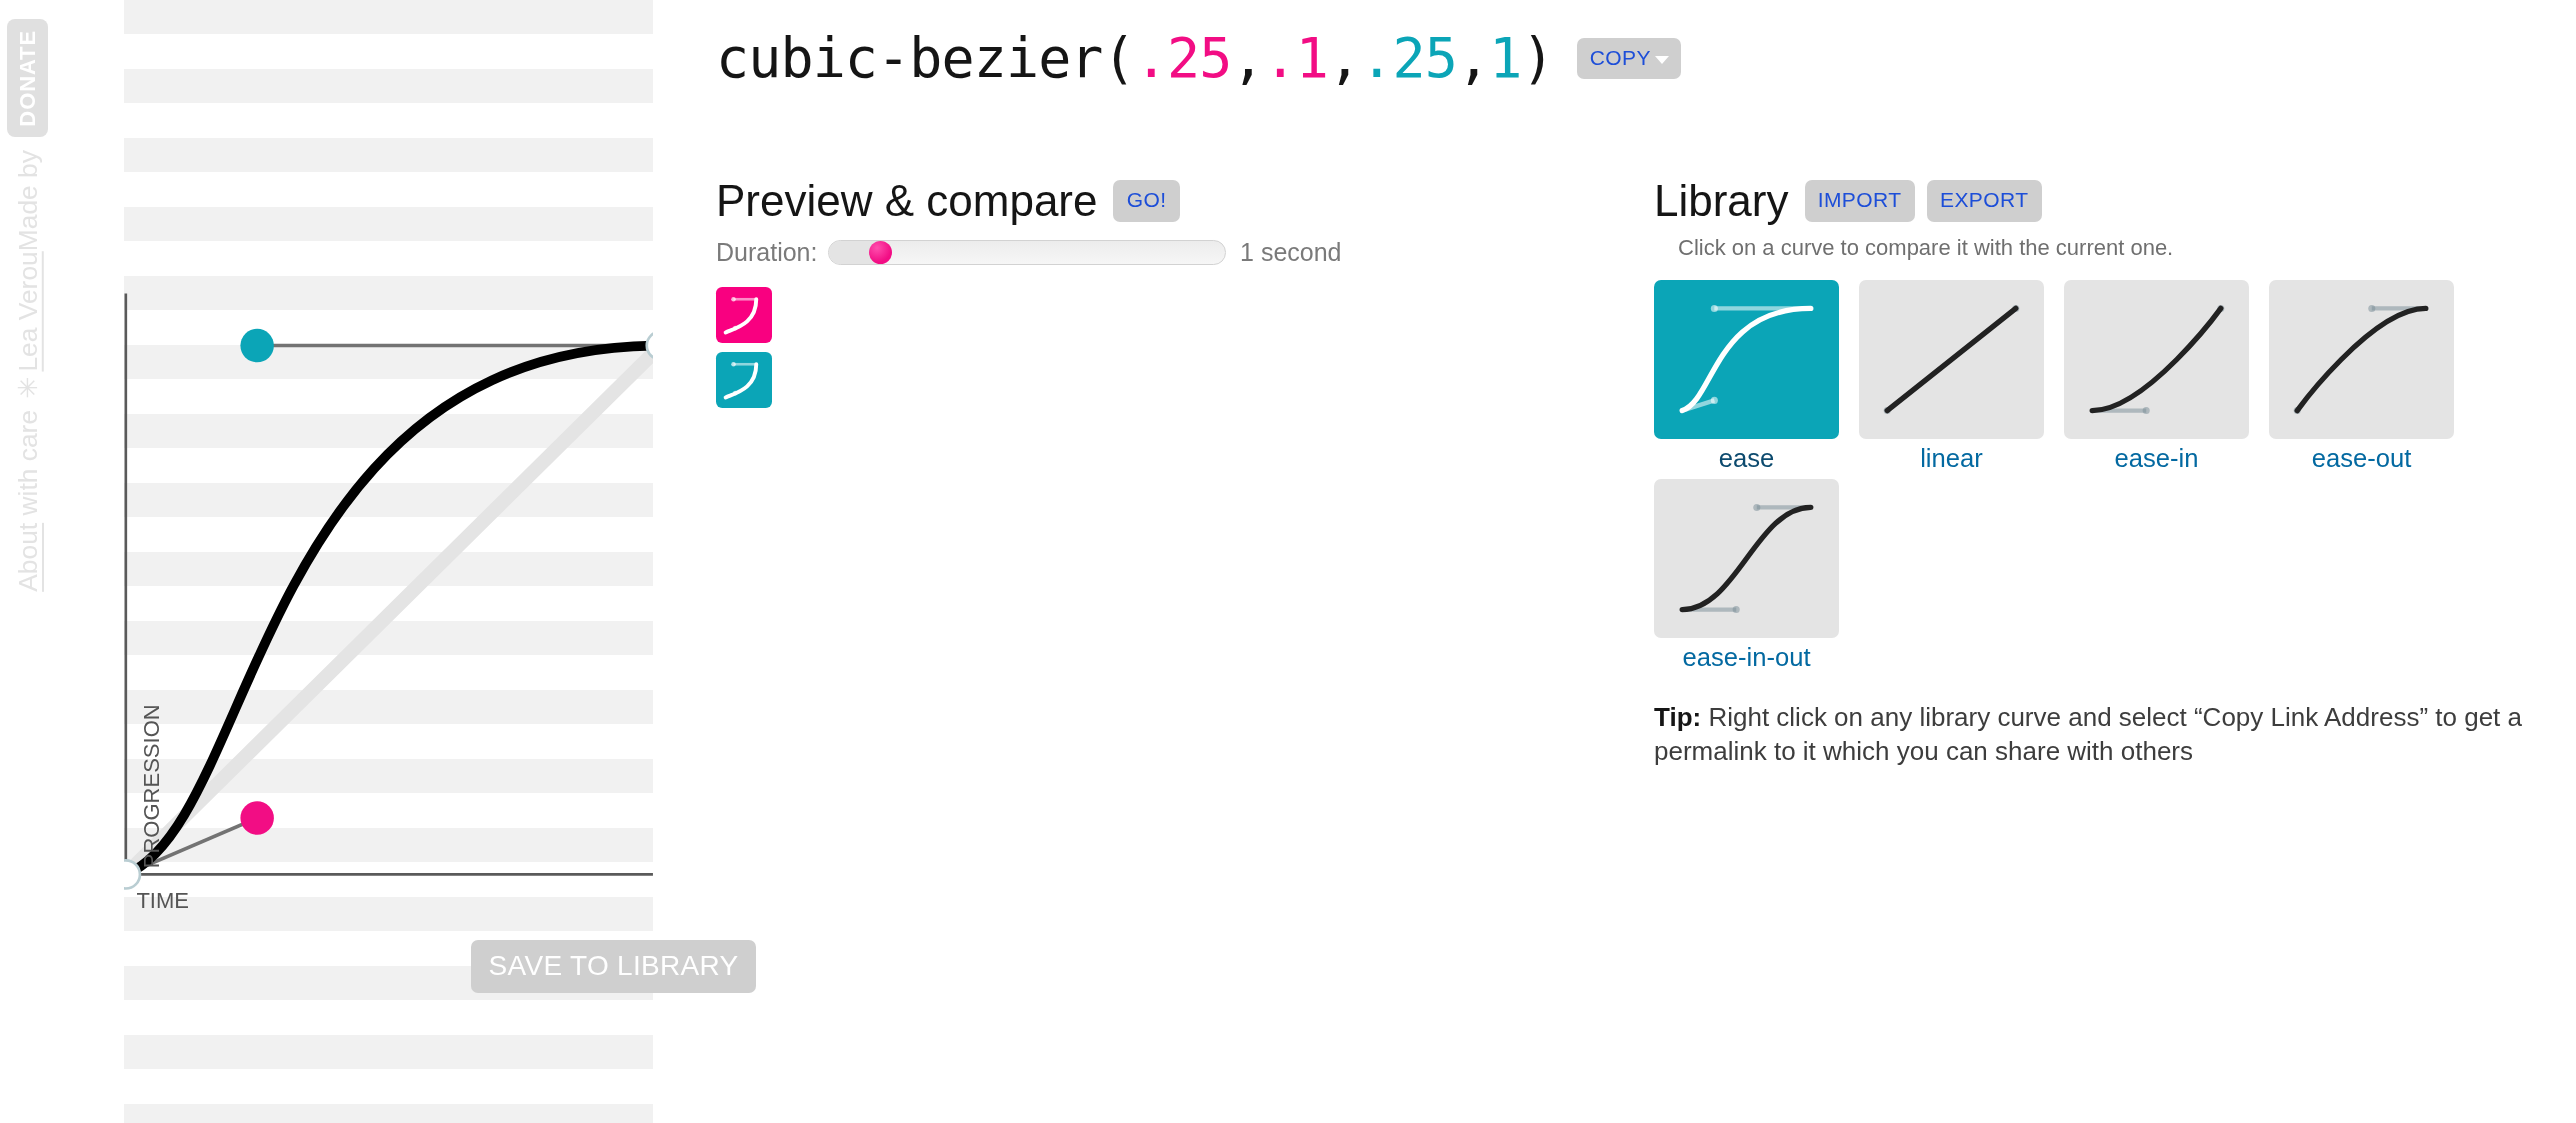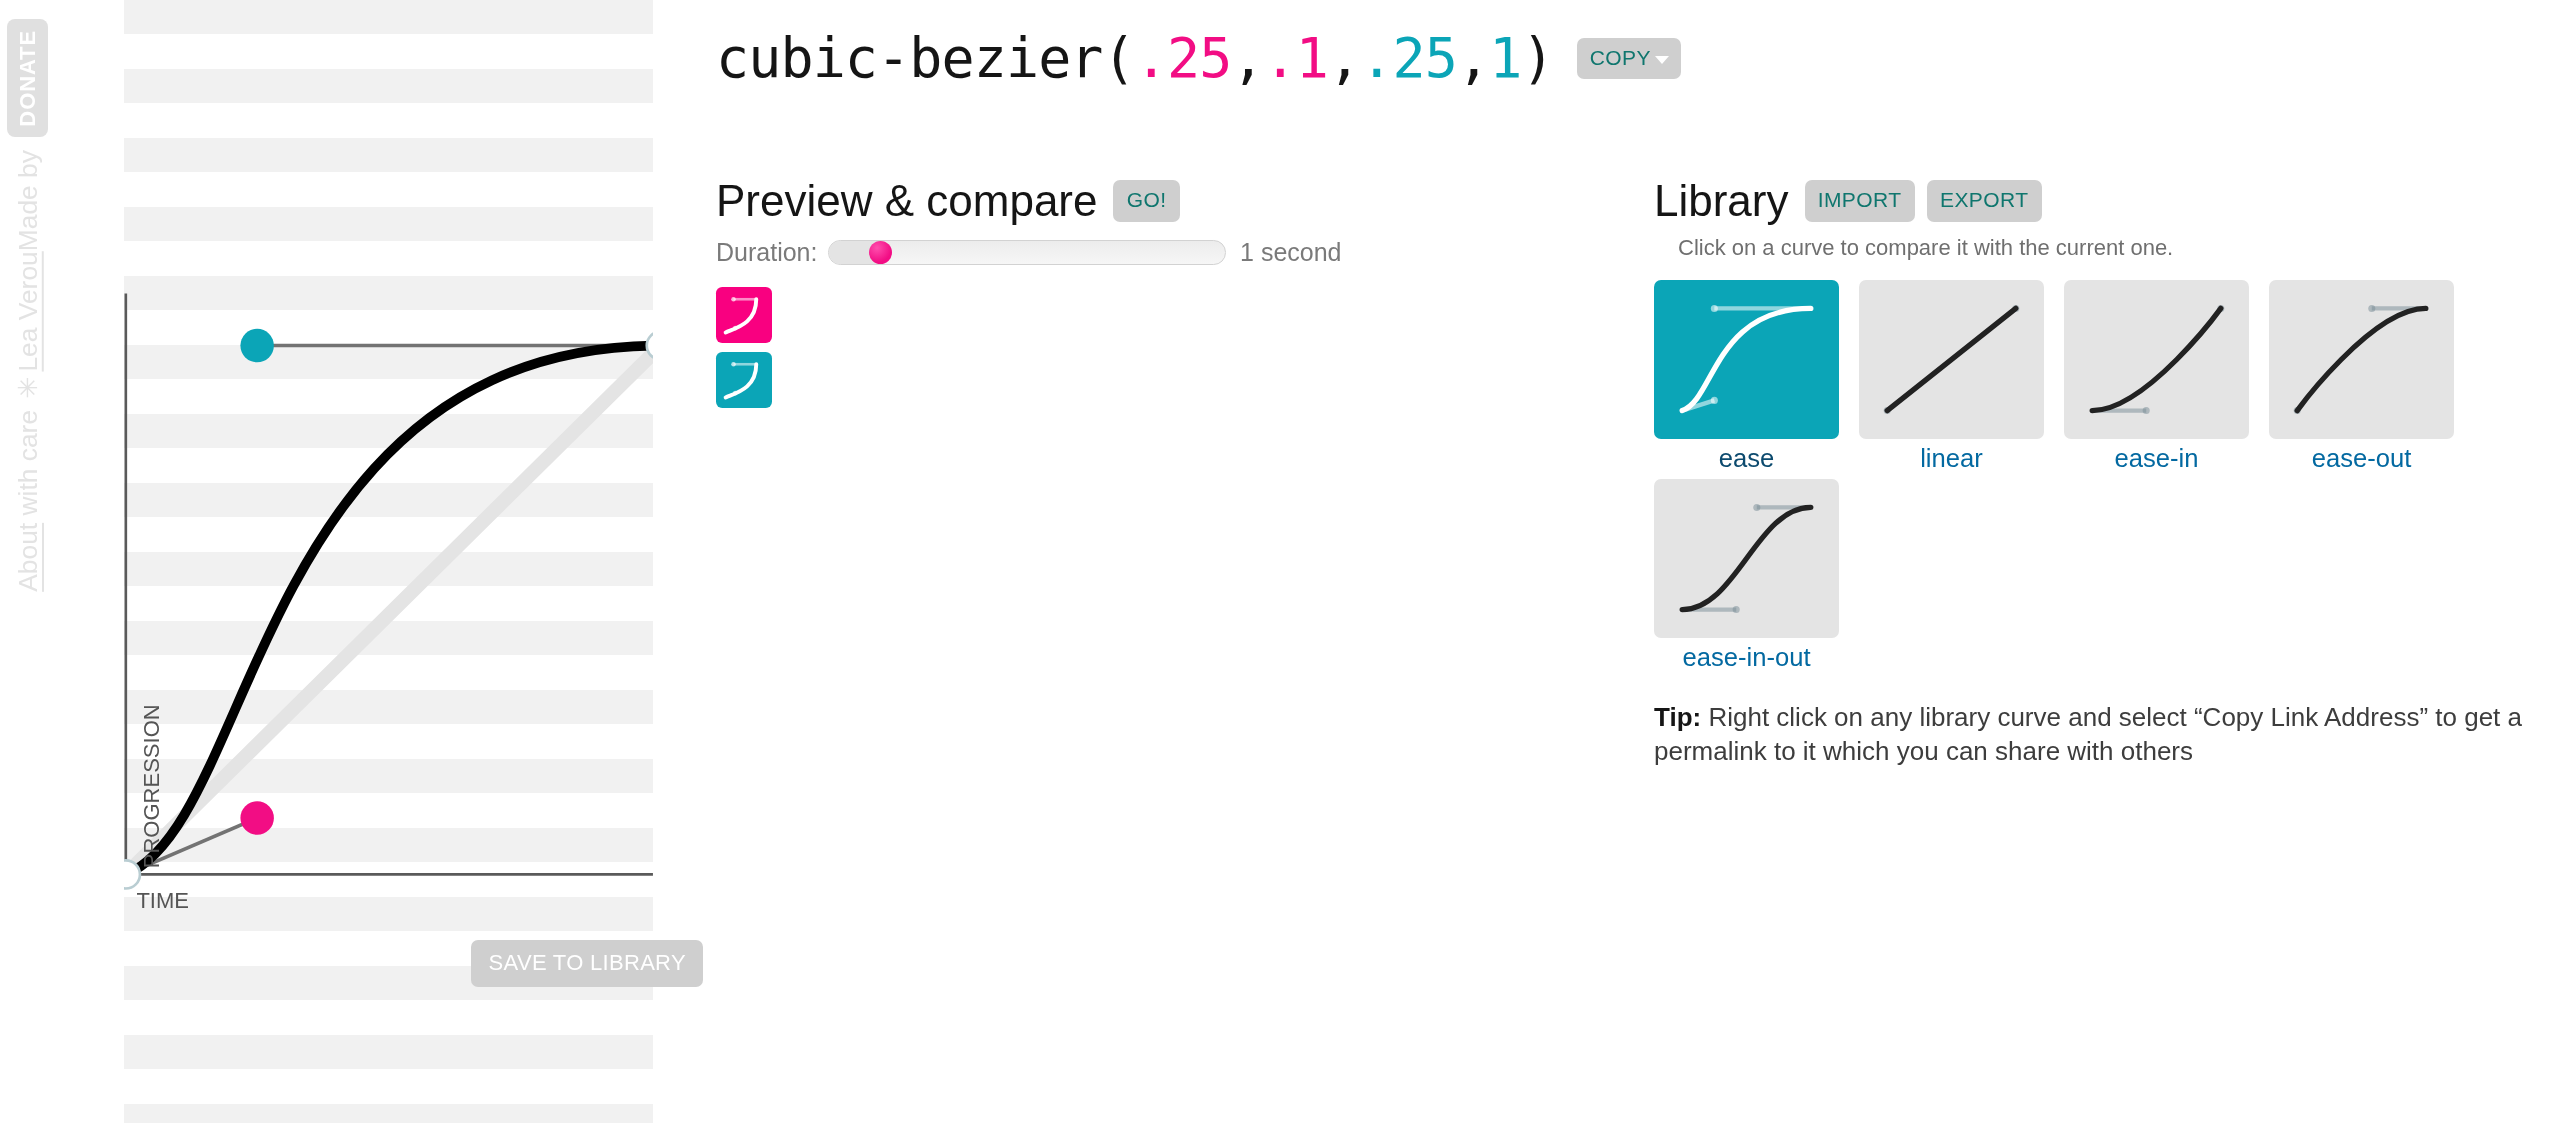--- a/index.html
+++ b/index.html
@@ -60,31 +60,31 @@
     );
   }
   #bezier-svg { position: absolute; left: 0; top: 0; }
 
   #save-to-library-button {
     position: absolute; left: 347px; top: 940px;
     padding: 9.7px 17.6px 11.5px 17.6px;
     background: #cfcfcf;
     border-radius: 7px;
     color: #fff;
-    font-size: 22px;
+    font-size: 28px;
     letter-spacing: 0.3px;
     cursor: pointer;
     white-space: nowrap;
   }
 
   
   .pill-btn {
     display: inline-block;
     background: #cfcfcf;
-    color: #0f766e;
+    color: #1d4ed8;
     border-radius: 7px;
     font-size: 21px;
     letter-spacing: 0.4px;
     padding: 8px 13.2px 9.7px 13.2px;
     vertical-align: middle;
     cursor: pointer;
     white-space: nowrap;
   }
 
   

